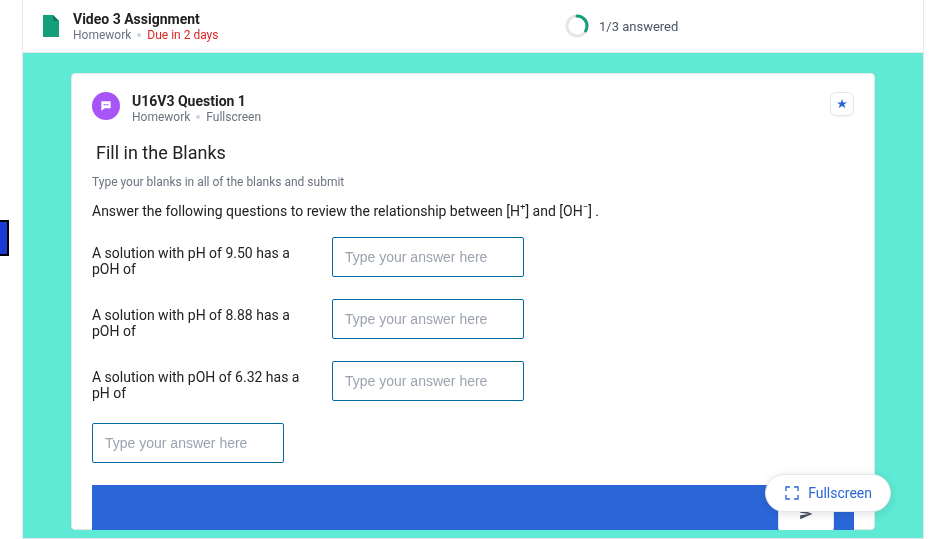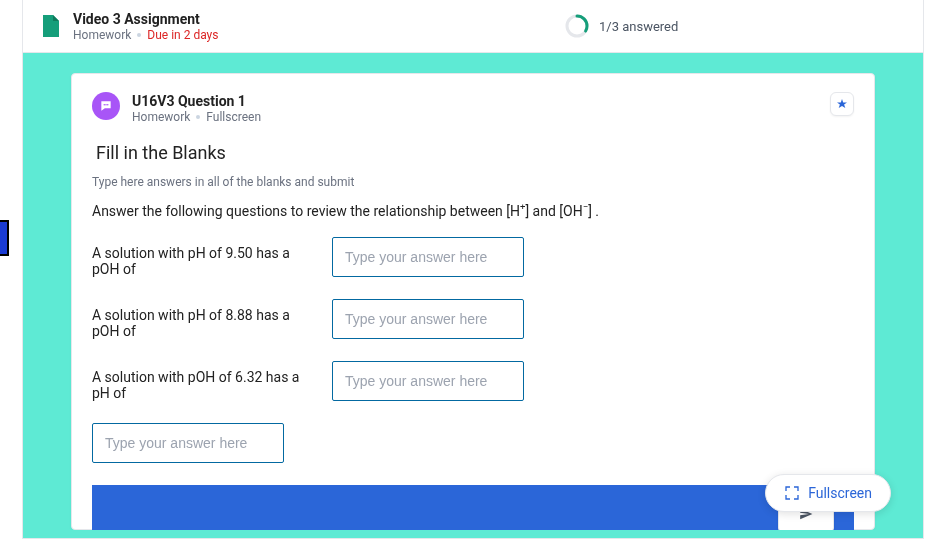--- a/index.html
+++ b/index.html
@@ -300,21 +300,21 @@
         </div>
         <div class="star-badge">
           <svg viewBox="0 0 24 24">
             <path fill="#2b66d8" d="M12 2l2.39 6.95H22l-5.8 4.22L18.6 20 12 15.77 5.4 20l2.4-6.83L2 8.95h7.61z"></path>
           </svg>
         </div>
       </div>
 
       <div class="card-body">
         <div class="section-heading">Fill in the Blanks</div>
-        <div class="hint-text">Type here answers in all of the blanks and submit</div>
+        <div class="hint-text">Type your blanks in all of the blanks and submit</div>
 
         <div class="intro-line">
           <span>Answer the following questions to review the relationship between [</span><span class="chem"><span>H</span><sup>+</sup></span><span>] and [</span><span class="chem"><span>OH</span><sup>−</sup></span><span>] .</span>
         </div>
 
         <div class="blank-row">
           <div class="blank-label">A solution with pH of 9.50 has a pOH of</div>
           <input class="blank-input" type="text" placeholder="Type your answer here" style="">
         </div>
         <div class="blank-row">

